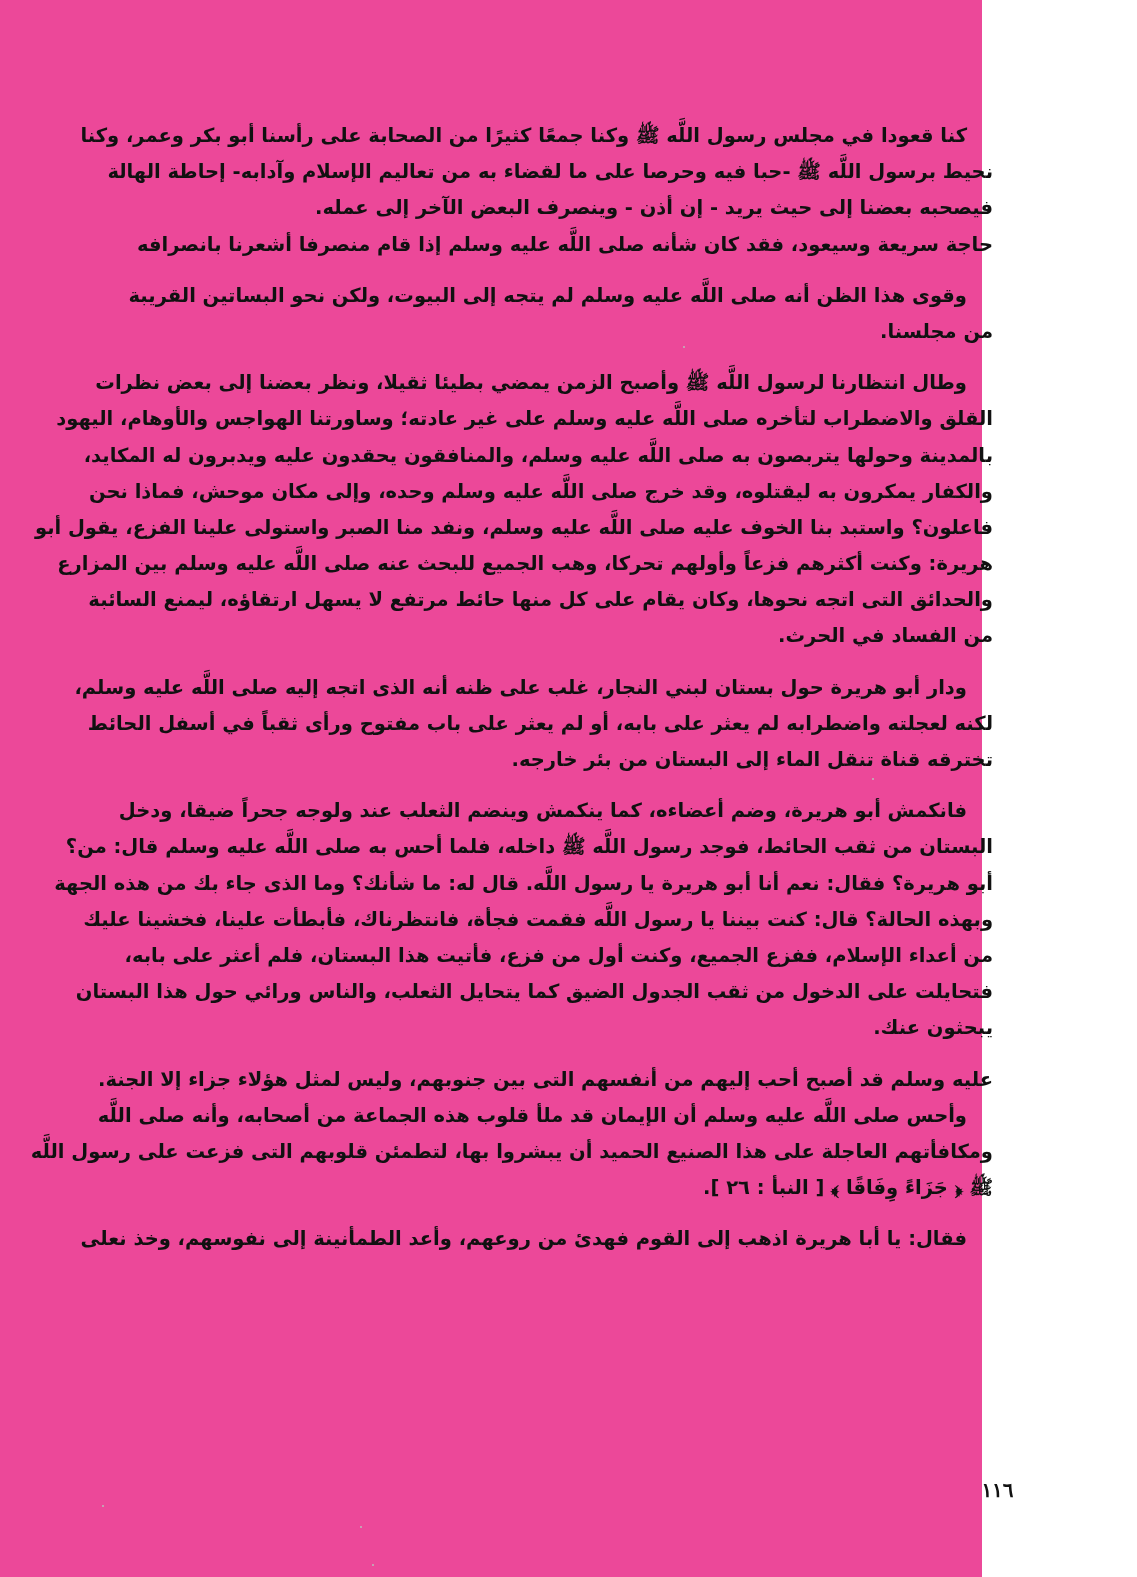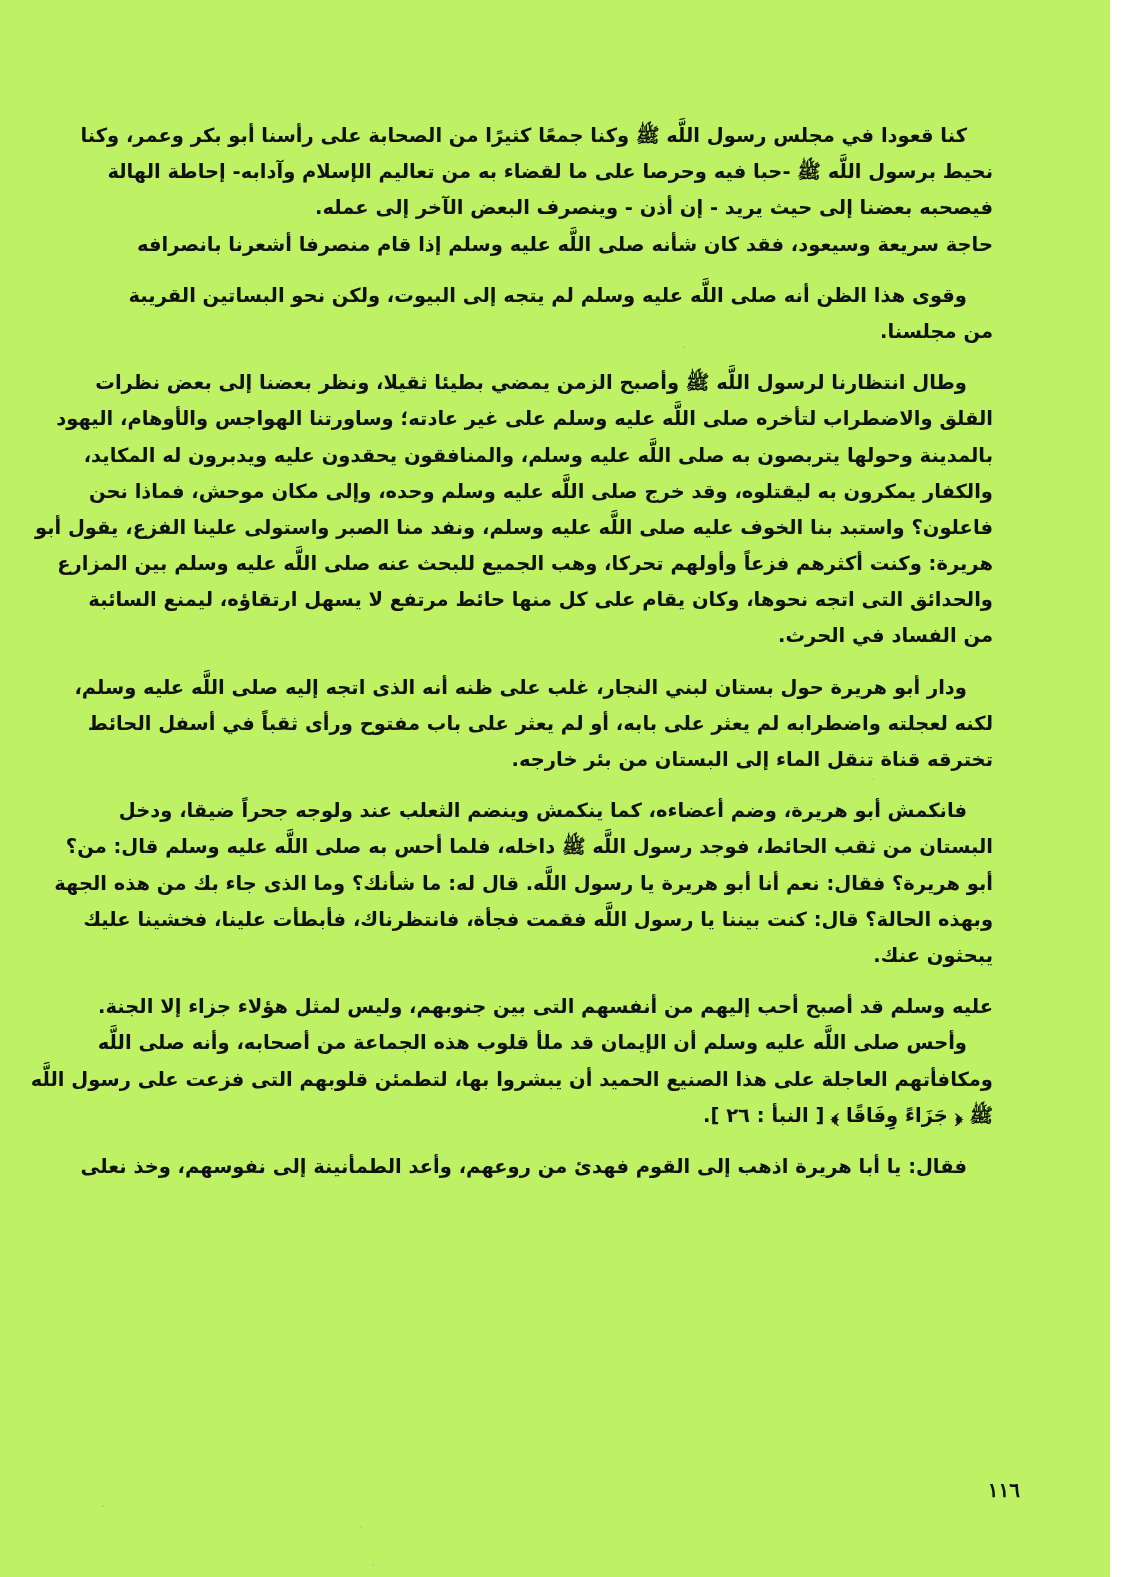--- a/index.html
+++ b/index.html
@@ -11,23 +11,23 @@
       width: 1137px;
       height: 1577px;
       position: relative;
       overflow: hidden;
       font-family: "DejaVu Sans", sans-serif;
       color: #111111;
     }
     .page {
       position: absolute;
       left: 0; top: 0;
-      width: 1110px;
+      width: 982px;
       height: 1577px;
-      background: #bef264;
+      background: #ec4899;
     }
     .text-block {
       position: absolute;
       left: 148px;
       top: 118px;
       width: 845px;
       direction: rtl;
     }
     .paragraph {
       margin: 0 0 15px 0;
@@ -50,21 +50,21 @@
       padding-right: 26px;
     }
     .page-number {
       position: absolute;
       left: 975px;
       top: 1478px;
       width: 45px;
       font-size: 20px;
       font-weight: bold;
       direction: rtl;
-      text-align: right;
+      text-align: center;
       font-family: "DejaVu Serif", serif;
     }
     .speck {
       position: absolute;
       width: 2px; height: 2px;
       background: #bbbbbb;
       border-radius: 1px;
     }
   </style>
 </head>
@@ -100,20 +100,22 @@
       <span class="line first">ودار أبو هريرة حول بستان لبني النجار، غلب على ظنه أنه الذى اتجه إليه صلى اللَّه عليه وسلم،</span>
       <span class="line">لكنه لعجلته واضطرابه لم يعثر على بابه، أو لم يعثر على باب مفتوح ورأى ثقباً في أسفل الحائط</span>
       <span class="line last">تخترقه قناة تنقل الماء إلى البستان من بئر خارجه.</span>
     </div>
 
     <div class="paragraph">
       <span class="line first">فانكمش أبو هريرة، وضم أعضاءه، كما ينكمش وينضم الثعلب عند ولوجه جحراً ضيقا، ودخل</span>
       <span class="line">البستان من ثقب الحائط، فوجد رسول اللَّه ﷺ داخله، فلما أحس به صلى اللَّه عليه وسلم قال: من؟</span>
       <span class="line">أبو هريرة؟ فقال: نعم أنا أبو هريرة يا رسول اللَّه. قال له: ما شأنك؟ وما الذى جاء بك من هذه الجهة</span>
       <span class="line">وبهذه الحالة؟ قال: كنت بيننا يا رسول اللَّه فقمت فجأة، فانتظرناك، فأبطأت علينا، فخشينا عليك</span>
+      <span class="line">من أعداء الإسلام، ففزع الجميع، وكنت أول من فزع، فأتيت هذا البستان، فلم أعثر على بابه،</span>
+      <span class="line">فتحايلت على الدخول من ثقب الجدول الضيق كما يتحايل الثعلب، والناس ورائي حول هذا البستان</span>
       <span class="line last">يبحثون عنك.</span>
     </div>
 
     <div class="paragraph">
       <span class="line">عليه وسلم قد أصبح أحب إليهم من أنفسهم التى بين جنوبهم، وليس لمثل هؤلاء جزاء إلا الجنة.</span>
       <span class="line first">وأحس صلى اللَّه عليه وسلم أن الإيمان قد ملأ قلوب هذه الجماعة من أصحابه، وأنه صلى اللَّه</span>
       <span class="line">ومكافأتهم العاجلة على هذا الصنيع الحميد أن يبشروا بها، لتطمئن قلوبهم التى فزعت على رسول اللَّه</span>
       <span class="line last">ﷺ ﴿ جَزَاءً وِفَاقًا ﴾ [ النبأ : ٢٦ ].</span>
     </div>
 

